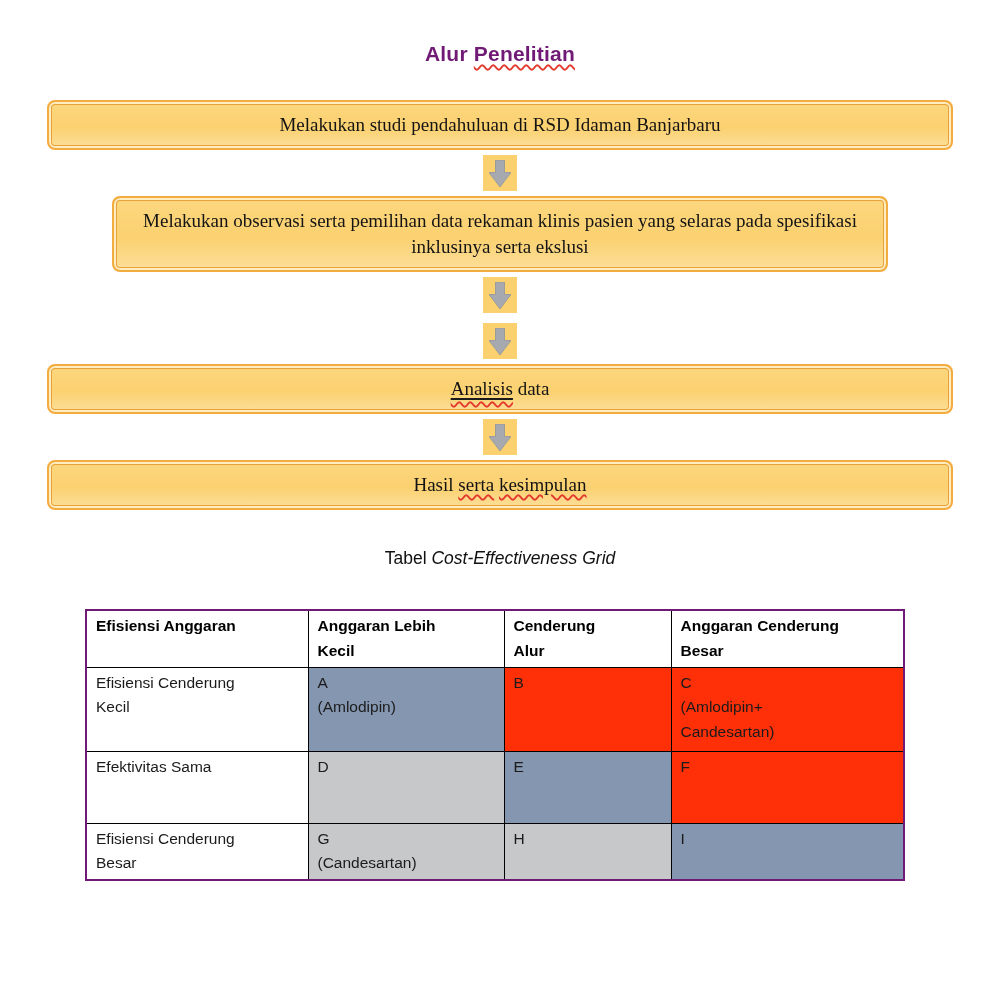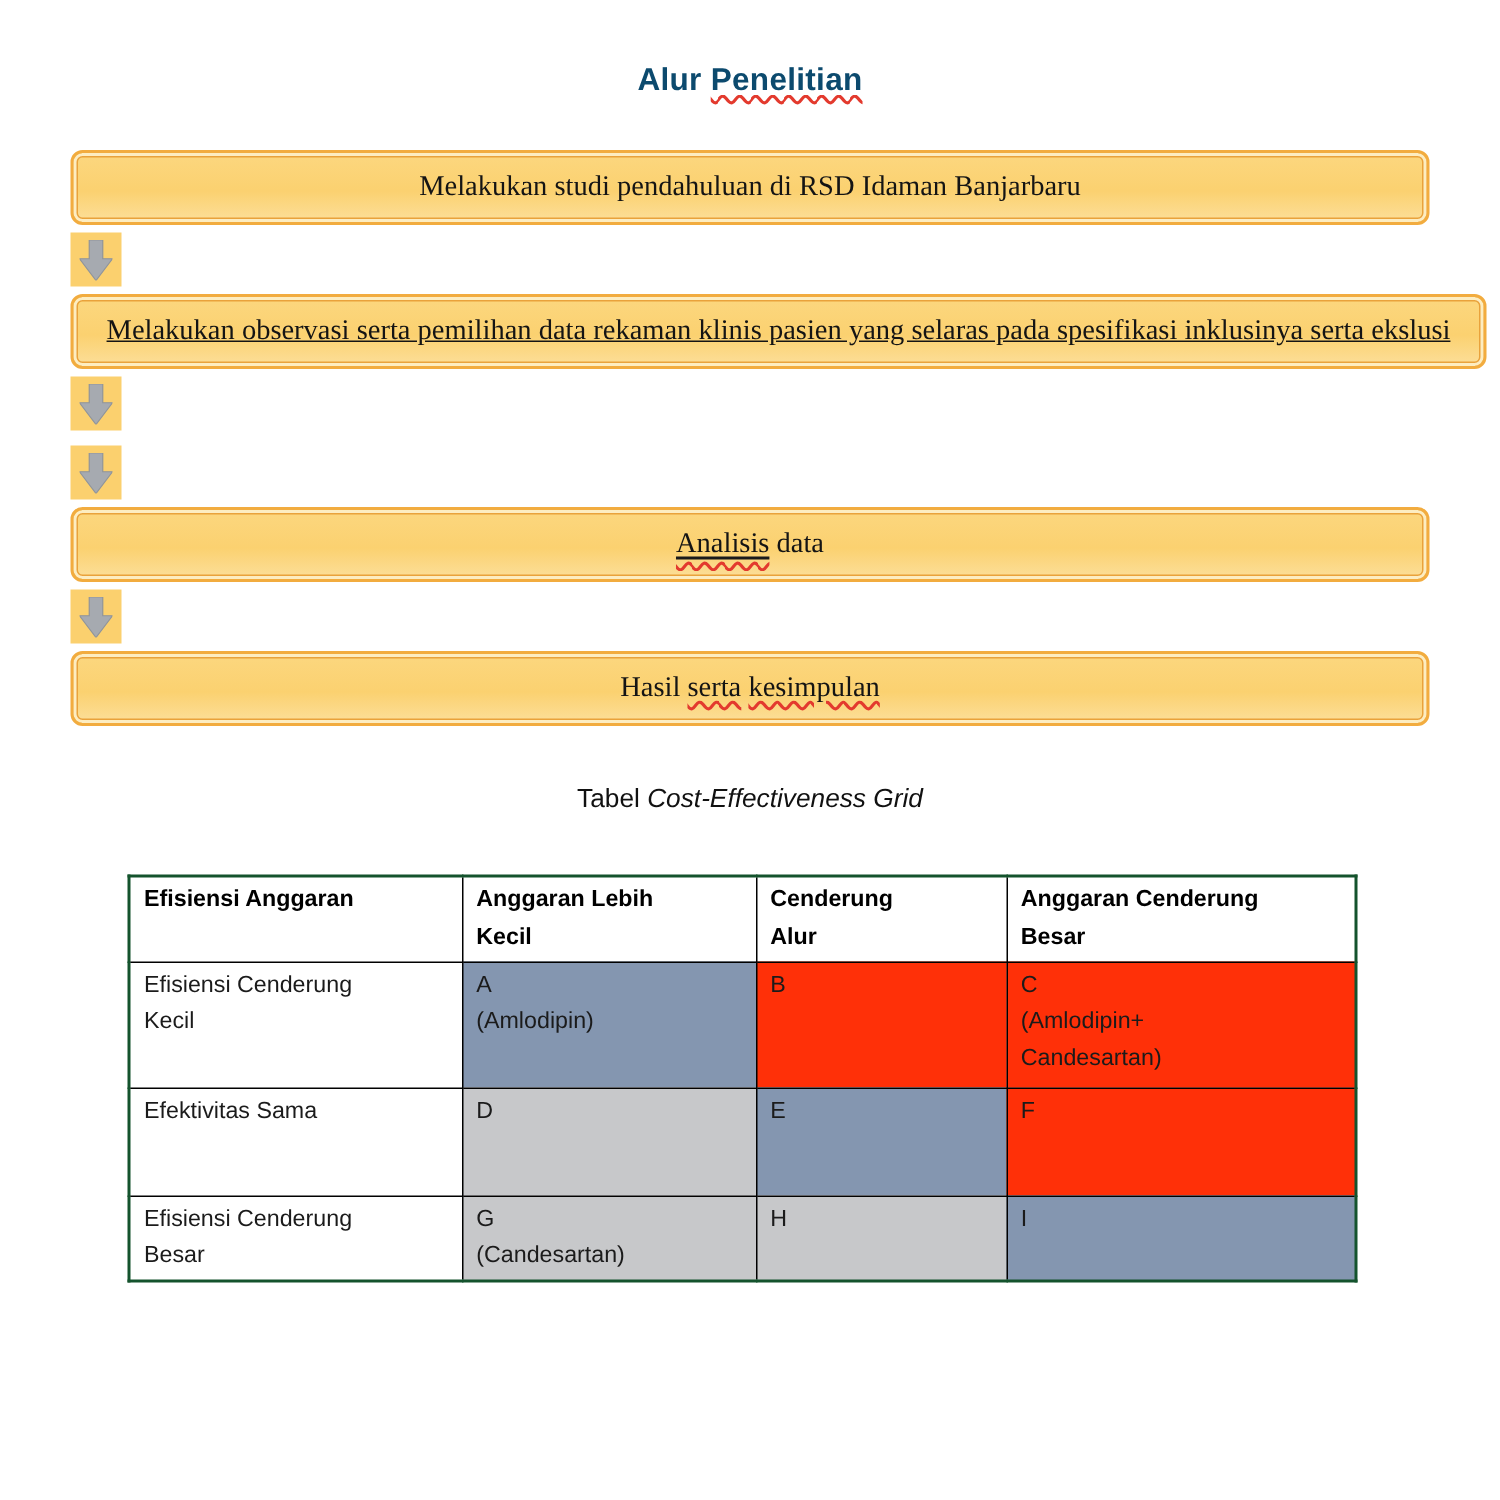--- a/index.html
+++ b/index.html
@@ -4,35 +4,35 @@
 <style>
   html,body{margin:0;padding:0;}
   body{
     width:1000px;height:1000px;background:#ffffff;overflow:hidden;
     font-family:"Liberation Sans",sans-serif;color:#1a1a1a;
   }
   .doc{padding-top:42px;}
 
   
   .fc-title{
-    text-align:center;font-size:21px;font-weight:bold;color:#0c4a6e;
+    text-align:center;font-size:21px;font-weight:bold;color:#701a75;
     margin:0 0 34px 0;letter-spacing:.2px;
   }
-  .flow{width:906px;margin:0 auto;display:flex;flex-direction:column;align-items:flex-start;}
+  .flow{width:906px;margin:0 auto;display:flex;flex-direction:column;align-items:center;}
   .flow-box{
     box-sizing:border-box;width:100%;
     border:2px solid #F2AC3F;border-radius:8px;
     background:linear-gradient(180deg,#FCD77F 0%,#FBD170 55%,#FCDF9A 100%);
     box-shadow:inset 0 0 0 2px #FDEDC1, inset 0 0 0 3px #E9A23B;
     padding:10px 18px;
     text-align:center;
     font-family:"Liberation Serif",serif;
     font-size:19px;line-height:26px;color:#141414;
   }
-  .flow-box.wide{width:944px;text-decoration:underline;}
+  .flow-box.wide{width:776px;}
   .flow-box.gap-top{margin-top:12px;}
   .arrow-wrap{
     width:34px;height:36px;margin:5px 0;
     background:#FBD06E;
     display:flex;align-items:center;justify-content:center;
   }
   .sq{
     text-decoration-line:underline;text-decoration-style:wavy;
     text-decoration-color:#E33A2E;text-decoration-thickness:1.5px;
     text-underline-offset:3px;
@@ -46,21 +46,21 @@
 
   
   .tbl-title{
     text-align:center;font-size:17.5px;font-weight:normal;color:#111;
     margin:38px 0 0 0;
   }
   .tbl-title .it{font-style:italic;}
   table.grid{
     border-collapse:collapse;table-layout:fixed;
     width:818px;margin:40px 0 0 85px;
-    border:2px solid #14532d;
+    border:2px solid #701a75;
   }
   table.grid col.c1{width:222px;}
   table.grid col.c2{width:196px;}
   table.grid col.c3{width:167px;}
   table.grid col.c4{width:233px;}
   table.grid th,table.grid td{
     border:1px solid #000;vertical-align:top;
     padding:3px 10px 3px 9px;
     font-size:15.5px;line-height:1.6;color:#1b1b1b;
     text-align:left;font-weight:normal;

